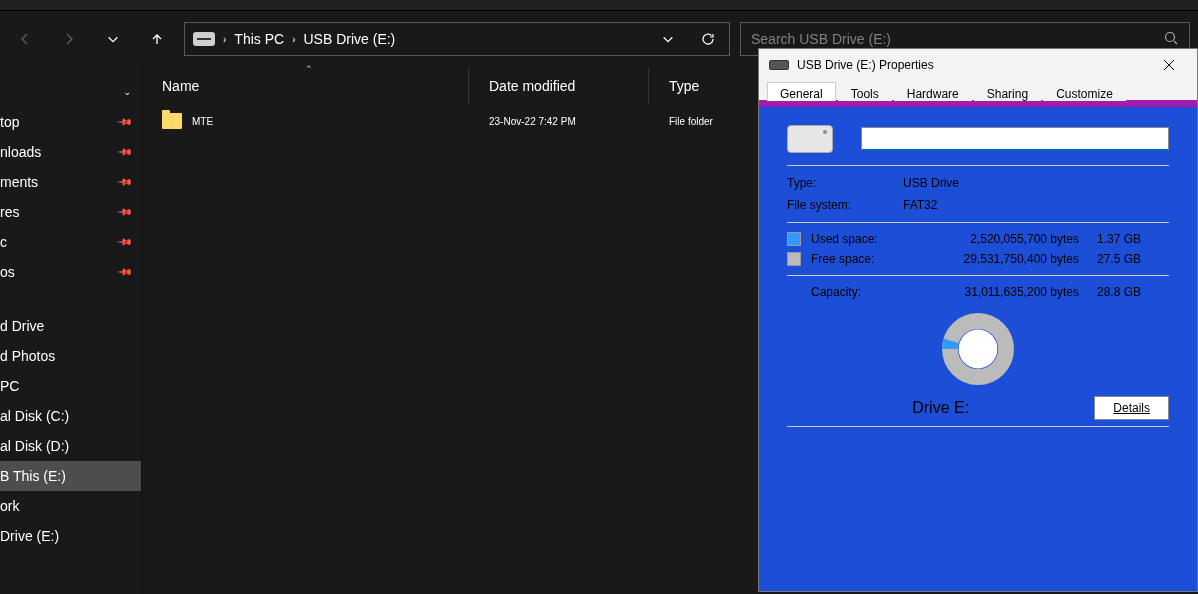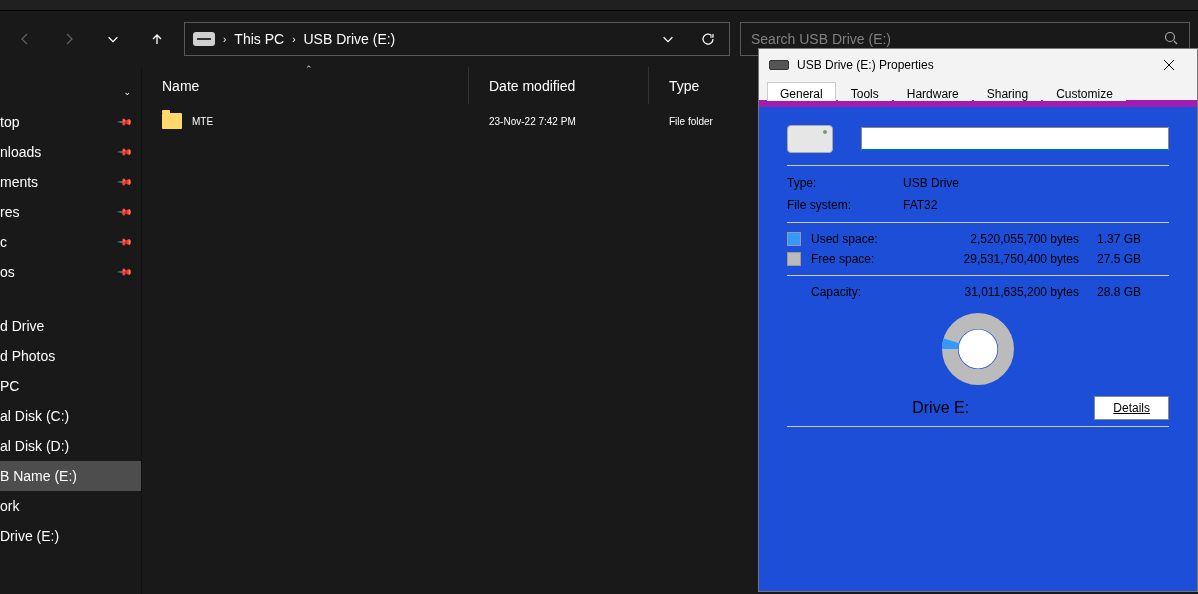--- a/index.html
+++ b/index.html
@@ -298,21 +298,21 @@
         <div class="side-item">
           <span>PC</span>
         </div>
         <div class="side-item">
           <span>al Disk (C:)</span>
         </div>
         <div class="side-item">
           <span>al Disk (D:)</span>
         </div>
         <div class="side-item selected">
-          <span>B Name (E:)</span>
+          <span>B This (E:)</span>
         </div>
         <div class="side-item">
           <span>ork</span>
         </div>
         <div class="side-item">
           <span>Drive (E:)</span>
         </div>
       </div>
   </div>
 

